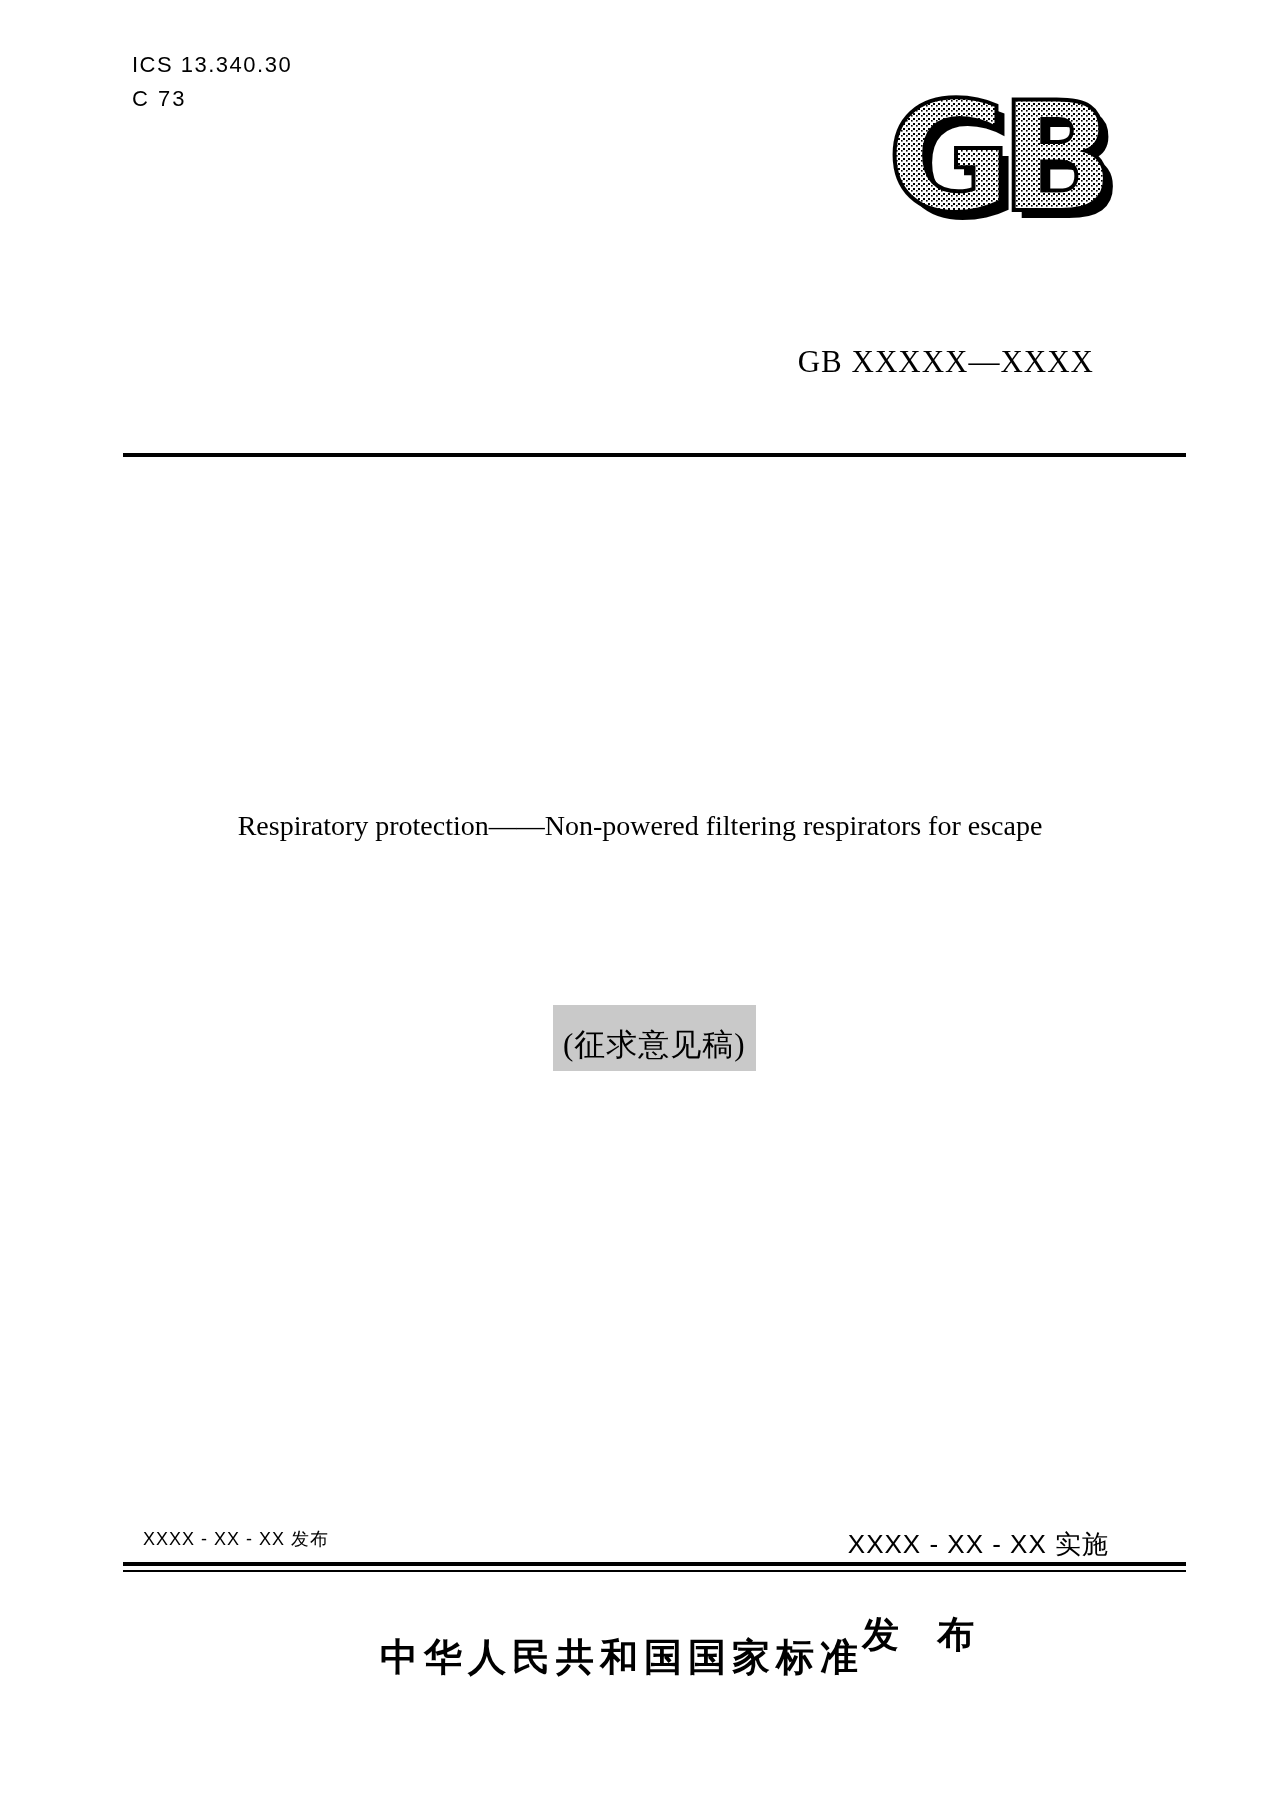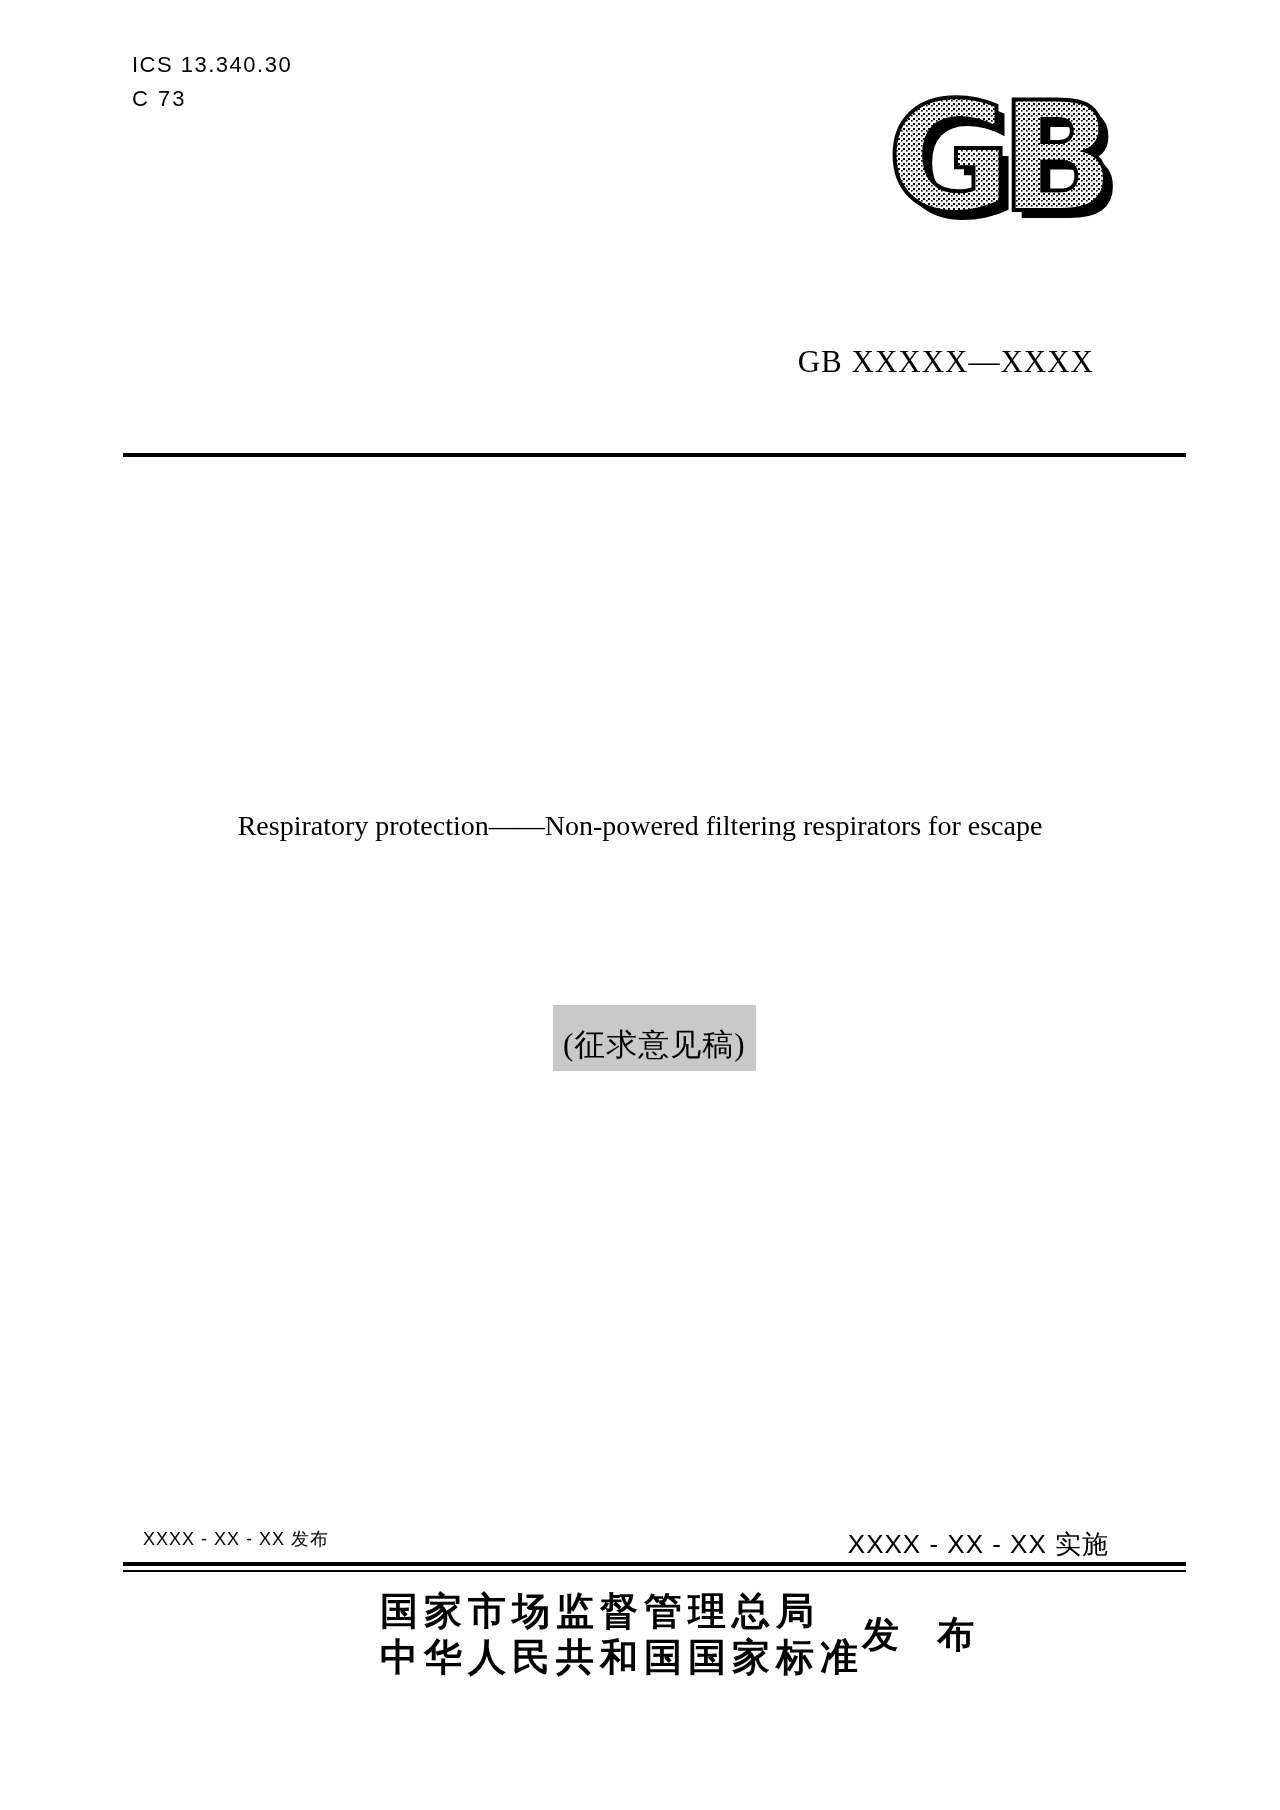--- a/index.html
+++ b/index.html
@@ -166,18 +166,17 @@
 
 
   <div class="abs draft-badge">(征求意见稿)</div>
 
   <div class="abs date-issue">XXXX - XX - XX 发布</div>
   <div class="abs date-impl">XXXX - XX - XX 实施</div>
 
   <div class="abs rule-bottom-thick"></div>
   <div class="abs rule-bottom-thin"></div>
 
-  <div class="abs issuer issuer-1">国家市场监督管理总局</div>
   <div class="abs issuer issuer-2">中华人民共和国国家标准</div>
 
   <div class="abs publish-label">发 布</div>
 
 </div>
 
 </body></html>

